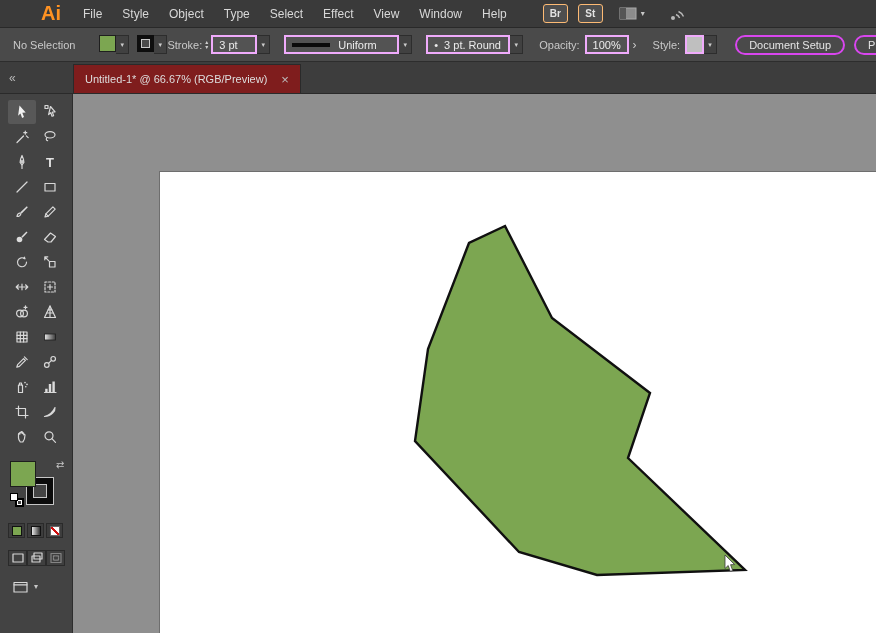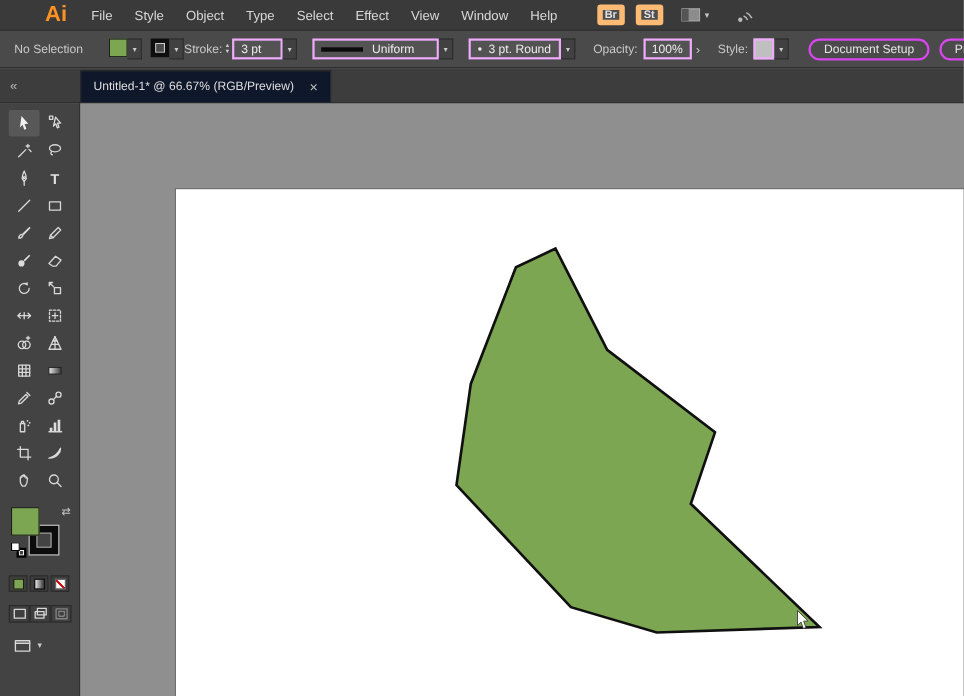--- a/index.html
+++ b/index.html
@@ -5,21 +5,21 @@
   *{box-sizing:border-box;margin:0;padding:0}
   html,body{width:876px;height:633px;overflow:hidden;background:#8f8f8f;
     font-family:"Liberation Sans",sans-serif;}
   .window{position:absolute;inset:0;}
 
   
   .menubar{position:absolute;left:0;top:0;width:100%;height:28px;background:#3a3a3a;
     border-bottom:1px solid #292929;display:flex;align-items:center;color:#d8d8d8;font-size:12px;}
   .ai-logo{color:#ff9222;font-weight:bold;font-size:20px;padding:0 12px 0 10px;margin-left:31px;}
   .menu-item{padding:0 10px;height:100%;display:flex;align-items:center;cursor:default;}
-  .appbtn{margin-left:10px;width:25px;height:19px;background:#4e4e4e;border:5px solid #fdba74;
+  .appbtn{margin-left:10px;width:25px;height:19px;background:#4e4e4e;border:1px solid #fdba74;
     border-radius:3px;color:#e2e2e2;font-size:10px;font-weight:bold;display:flex;
     align-items:center;justify-content:center;}
   .appbtn.first{margin-left:26px;}
   .ws{margin-left:16px;display:flex;align-items:center;gap:4px;}
   .chev{font-size:8px;color:#c7c7c7;line-height:1;}
   .cslive{margin-left:22px;display:flex;align-items:center;}
 
   
   .controlbar{position:absolute;top:28px;left:0;width:100%;height:34px;background:#4a4a4a;
     border-bottom:1px solid #2d2d2d;display:flex;align-items:center;color:#cfcfcf;font-size:11px;white-space:nowrap;}
@@ -36,21 +36,21 @@
   .profile-line{width:38px;height:4px;background:#0b0b0b;margin-right:8px;}
   .pill{height:20px;padding:0 12px;border:2px solid #d946ef;border-radius:10px;background:#4a4a4a;
     color:#e4e4e4;font-size:11px;display:flex;align-items:center;white-space:nowrap;}
   .vsep{width:1px;height:22px;background:#3a3a3a;margin:0 0 0 12px;}
 
   
   .tabbar{position:absolute;top:62px;left:0;width:100%;height:32px;background:#3d3d3d;
     border-bottom:1px solid #2a2a2a;display:flex;align-items:flex-end;}
   .tab-left{width:73px;height:100%;display:flex;align-items:center;padding-left:9px;
     color:#b9b9b9;font-size:12px;}
-  .doc-tab{height:29px;background:#0f172a;border:1px solid #2a2a2a;border-bottom:none;
+  .doc-tab{height:29px;background:#7f1d1d;border:1px solid #2a2a2a;border-bottom:none;
     display:flex;align-items:center;padding:0 11px;color:#dedede;font-size:11px;gap:14px;}
   .tab-close{color:#bdbdbd;font-size:13px;line-height:1;}
 
   
   .toolbar{position:absolute;left:0;top:94px;width:73px;height:539px;background:#434343;
     border-right:1px solid #2d2d2d;display:flex;flex-direction:column;}
   .tool-grid{margin:6px auto 0;display:grid;grid-template-columns:28px 28px;row-gap:1px;}
   .tool{width:28px;height:24px;display:flex;align-items:center;justify-content:center;}
   .tool.active{background:#585858;border-radius:2px;}
   .tool svg{display:block;}

